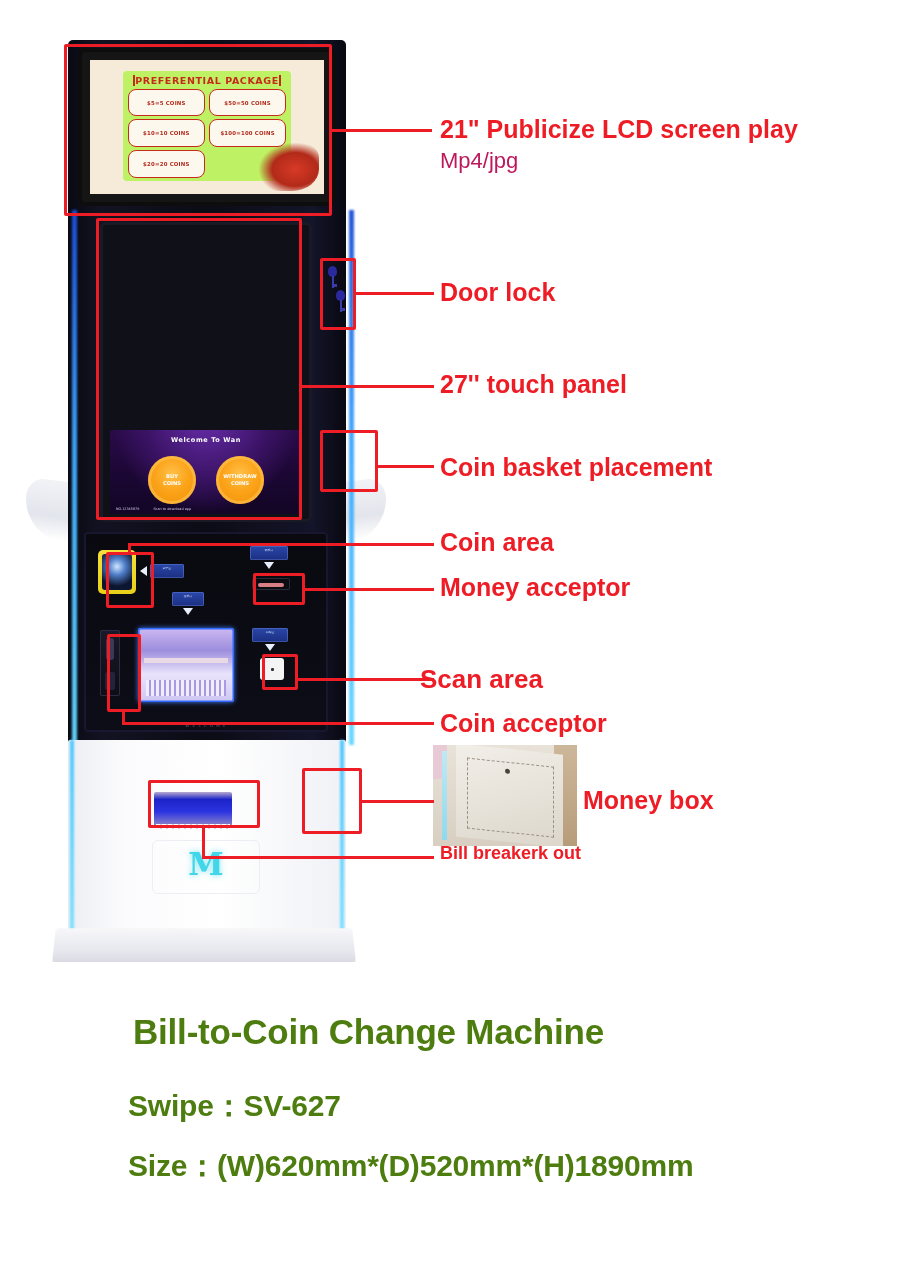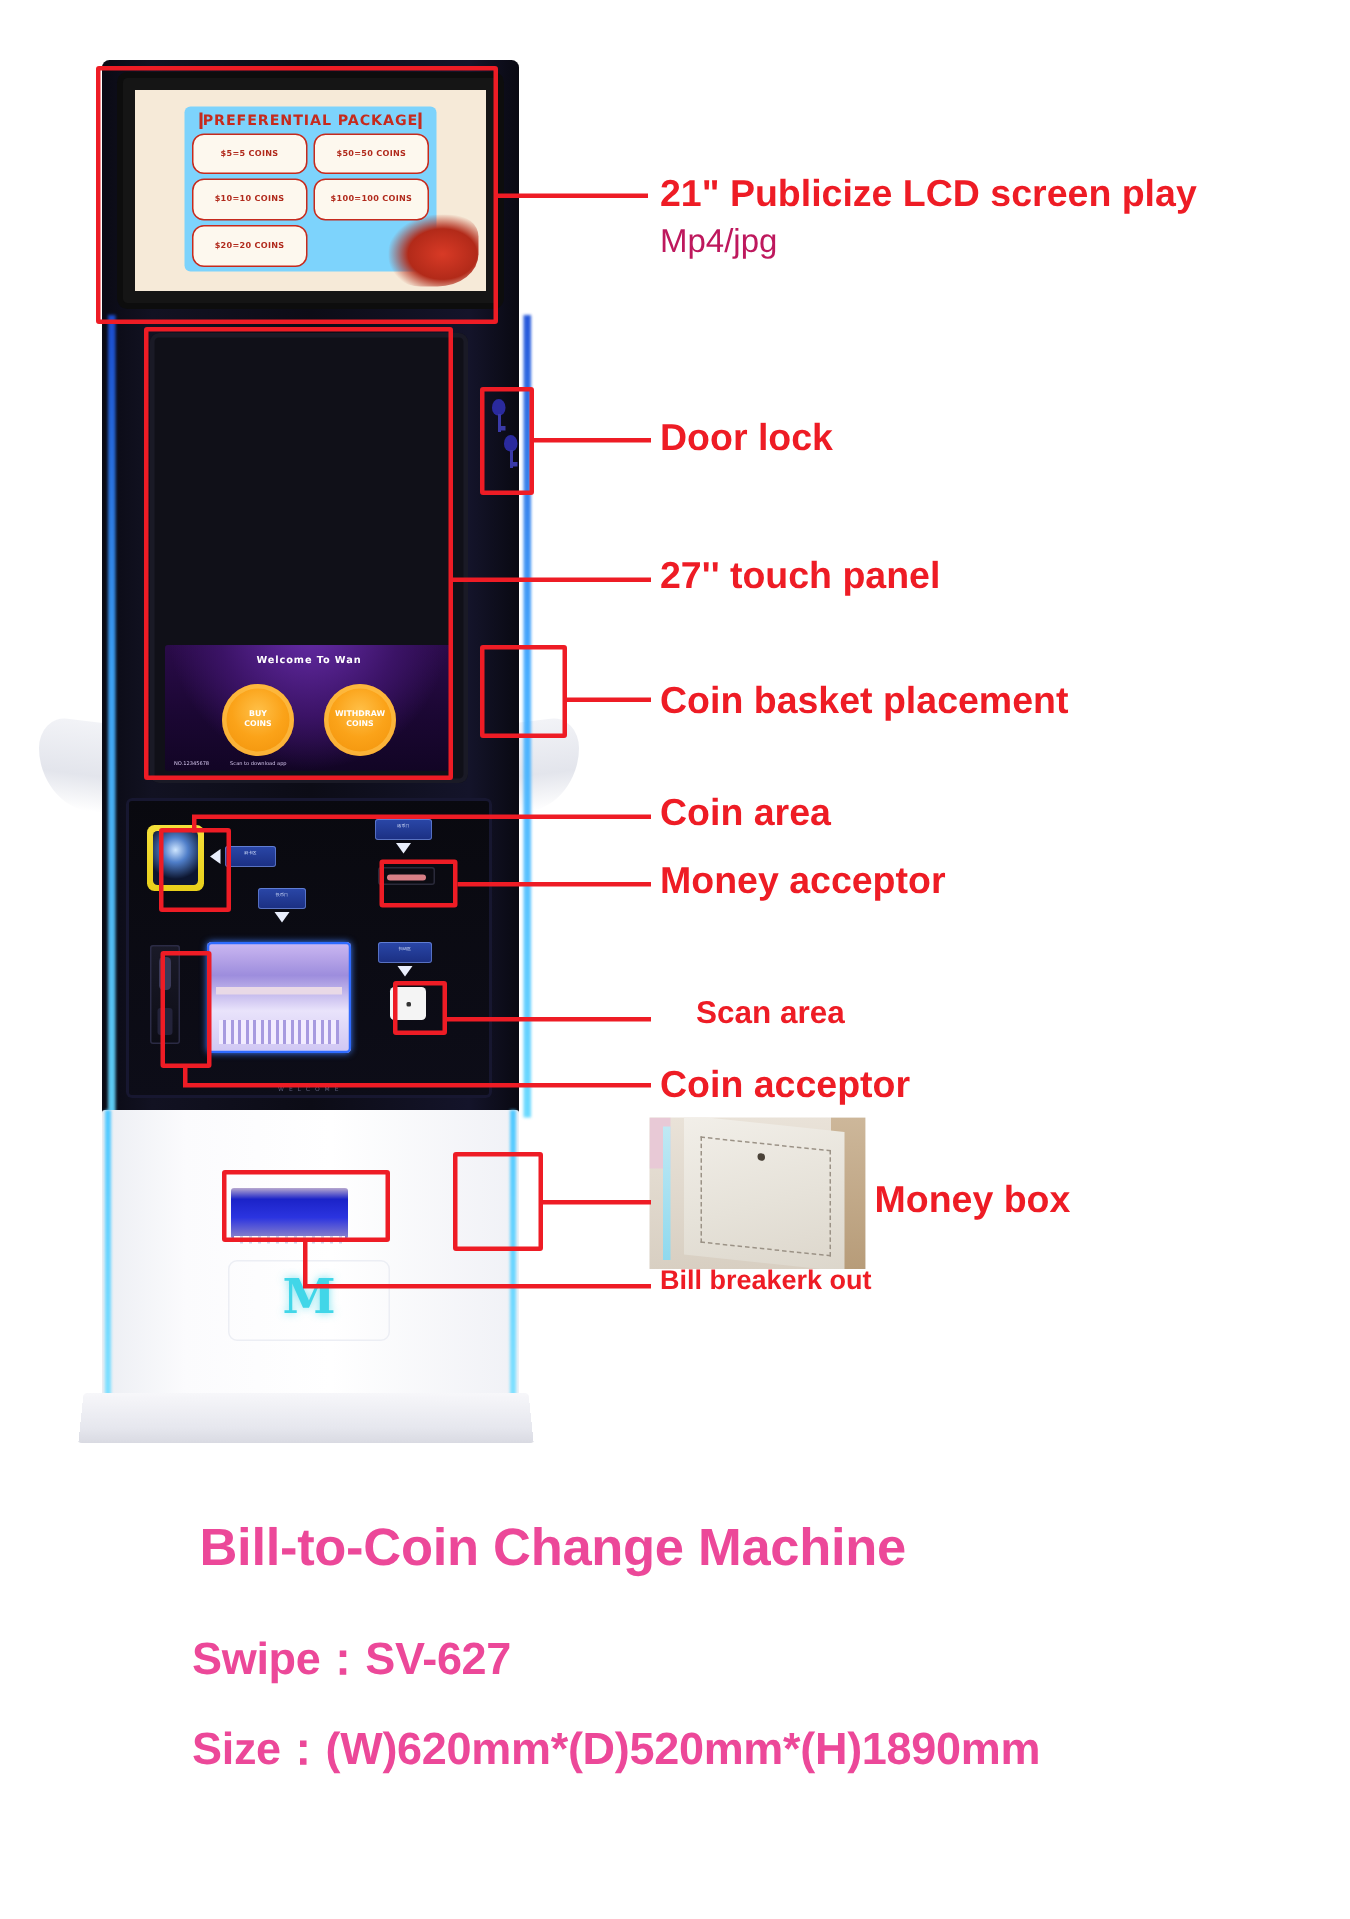--- a/index.html
+++ b/index.html
@@ -44,21 +44,21 @@
     position: absolute; left: 8px; top: 8px; right: 8px; bottom: 8px;
     background:
       radial-gradient(ellipse at 12% 30%, #e8523a 0%, #c9341f 28%, transparent 60%),
       radial-gradient(ellipse at 88% 25%, #e0492f 0%, #c32d1c 30%, transparent 62%),
       linear-gradient(180deg,#d6452c 0%, #e8estrange 0%, #f3e3cf 40%, #f7ecdc 100%);
       background-color:#f6ead8;
     overflow: hidden;
   }
   .lcd-card {
     position: absolute; left: 14%; top: 8%; width: 72%; height: 82%;
-    background: #7dd3fc; border-radius: 4px;
+    background: #bef264; border-radius: 4px;
   }
   .pp-title {
     position: absolute; left: 0; right: 0; top: 4px; text-align: center;
     font-size: 9.5px; font-weight: bold; color: #c62a1d; letter-spacing: .6px;
     font-family: "DejaVu Sans", sans-serif;
   }
   .pp-title::before, .pp-title::after {
     content: ""; position: absolute; top: 0px; width: 2px; height: 11px; background: #c62a1d;
   }
   .pp-title::before { left: 6%; } .pp-title::after { right: 6%; }
@@ -282,21 +282,21 @@
   .photo-knob { position:absolute; left:46%; top:22%; width:5px; height:5px;
     background:#4a4238; border-radius:50%; }
   .photo-edge { position:absolute; left:6%; top:6%; width:5px; height:88%;
     background: linear-gradient(180deg,#bfe9f4,#8fd9ee); }
   .photo-floor { position:absolute; right:0; top:0; width:16%; height:100%;
     background: linear-gradient(180deg,#cdb79a,#b79c79); }
   .photo-tl { position:absolute; left:0; top:0; width:10%; height:34%;
     background:#e8c9d6; }
 
   
-  .caption { position: absolute; color: #ec4899; font-family: "Liberation Sans", sans-serif; }
+  .caption { position: absolute; color: #4d7c0f; font-family: "Liberation Sans", sans-serif; }
   .cap-title { font-weight: bold; font-size: 35px; letter-spacing: -.2px; }
   .cap-line  { font-weight: bold; font-size: 30px; letter-spacing: -.2px; }
 </style>
 </head>
 <body>
 
 <div class="page">
 
   <div class="machine">
 
@@ -429,21 +429,21 @@
   <div class="ann-vline" style="left:128px; top:545px; height:10px;"></div>
   <div class="ann-line" style="left:128px; top:543px; width:306px;"></div>
   <div class="ann-label" style="left:440px; top:528px; font-size:25px;">Coin area</div>
 
   <div class="ann-box" style="left:253px; top:573px; width:52px; height:32px;"></div>
   <div class="ann-line" style="left:305px; top:588px; width:129px;"></div>
   <div class="ann-label" style="left:440px; top:573px; font-size:25px;">Money acceptor</div>
 
   <div class="ann-box" style="left:262px; top:654px; width:36px; height:36px;"></div>
   <div class="ann-line" style="left:298px; top:678px; width:136px;"></div>
-  <div class="ann-label" style="left:464px; top:664px; font-size:21px;">Scan area</div>
+  <div class="ann-label" style="left:420px; top:664px; font-size:26px;">Scan area</div>
 
   <div class="ann-box" style="left:107px; top:634px; width:34px; height:78px;"></div>
   <div class="ann-vline" style="left:122px; top:710px; height:14px;"></div>
   <div class="ann-line" style="left:122px; top:722px; width:312px;"></div>
   <div class="ann-label" style="left:440px; top:709px; font-size:25px;">Coin acceptor</div>
 
   <div class="photo-box" style="left:433px; top:745px; width:144px; height:101px;">
     <div class="photo-tl"></div>
     <div class="photo-floor"></div>
     <div class="photo-edge"></div>

